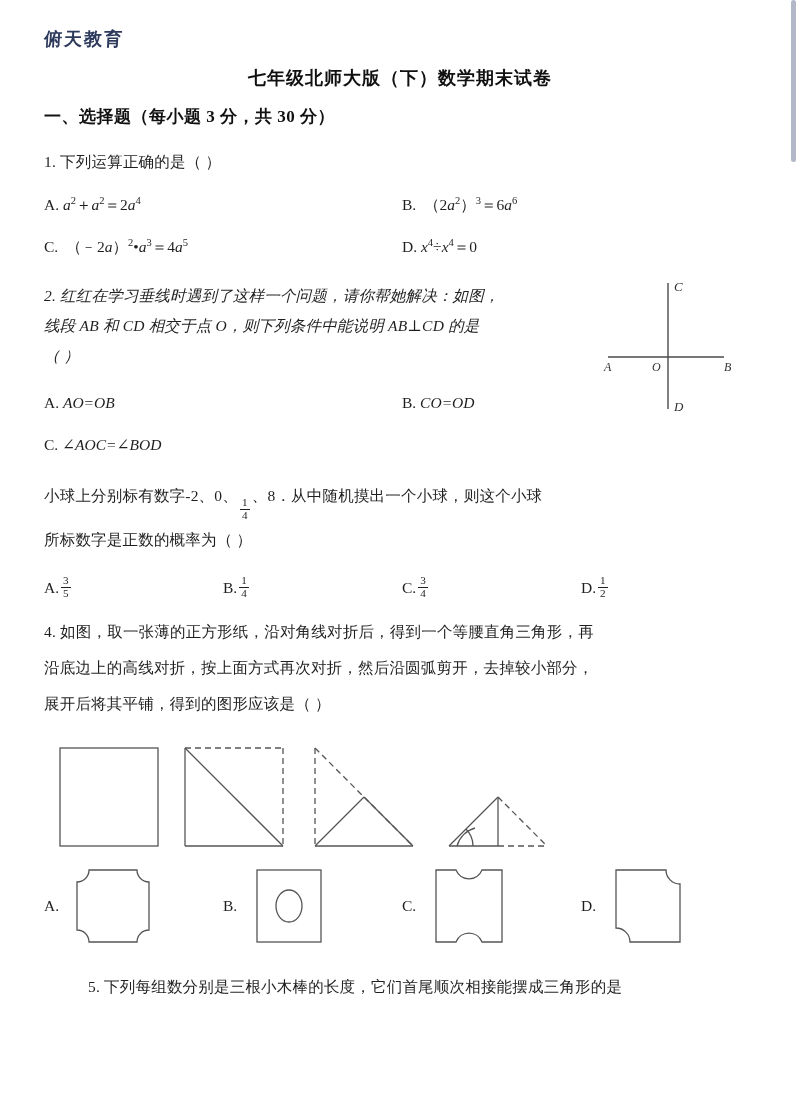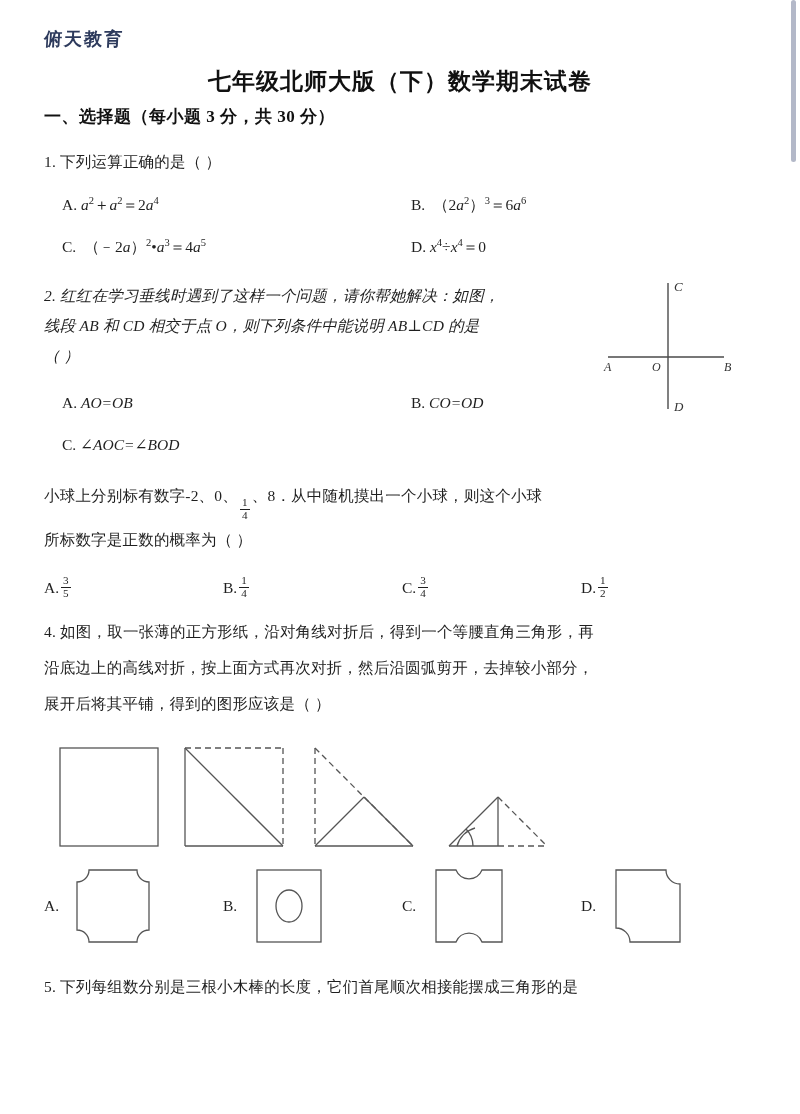--- a/index.html
+++ b/index.html
@@ -58,21 +58,21 @@
     transform: skewX(-3deg);
   }
 
   
   .doc-title {
     position: absolute;
     left: 0;
     right: 0;
     top: 66px;
     text-align: center;
-    font-size: 23px;
+    font-size: 18px;
     font-weight: 700;
     letter-spacing: 1px;
     color: #111;
     font-family: "Liberation Serif", "DejaVu Serif", serif;
   }
 
   
   .content {
     position: absolute;
     left: 44px;
@@ -94,21 +94,21 @@
   .q-stem {
     font-size: 15.5px;
     line-height: 30px;
     margin: 0 0 6px 0;
     letter-spacing: 0.2px;
   }
   .q-stem .ln { display: block; }
 
   .opts-2col {
     display: flex;
-    margin: 14px 0 6px 18px;
+    margin: 14px 0 6px 0;
   }
   .opts-2col .opt {
     width: 50%;
     font-size: 15.5px;
     line-height: 28px;
   }
 
   .opts-4col {
     display: flex;
     margin: 16px 0 10px 0;
@@ -159,21 +159,21 @@
     margin: 14px 0 0 0;
   }
   .fig-answers .ans {
     width: 25%;
     display: flex;
     align-items: center;
     gap: 8px;
   }
   .ans-label { font-size: 15.5px; }
 
-  .q5 { margin-top: 26px; }
+  .q5 { margin-top: 26px; margin-left: 44px; }
 </style>
 </head>
 <body>
 
 <div class="page">
 
   <div class="scrollbar-track">
     <div class="scrollbar-thumb"></div>
   </div>
 

